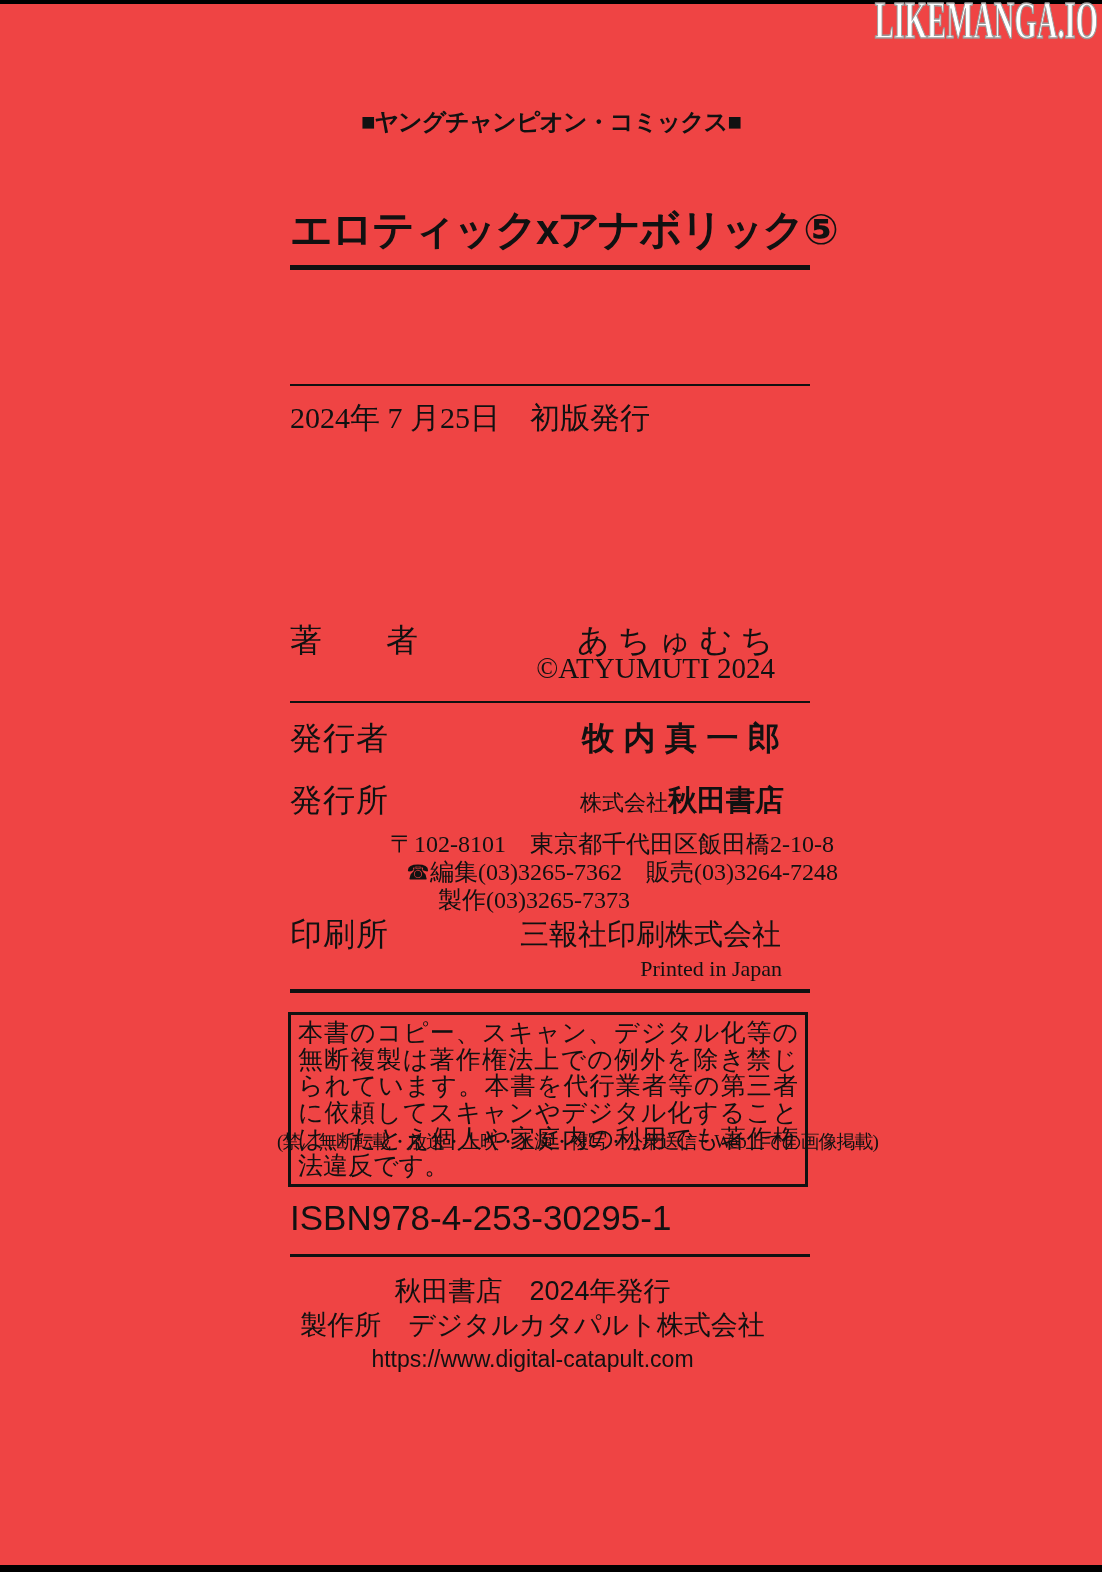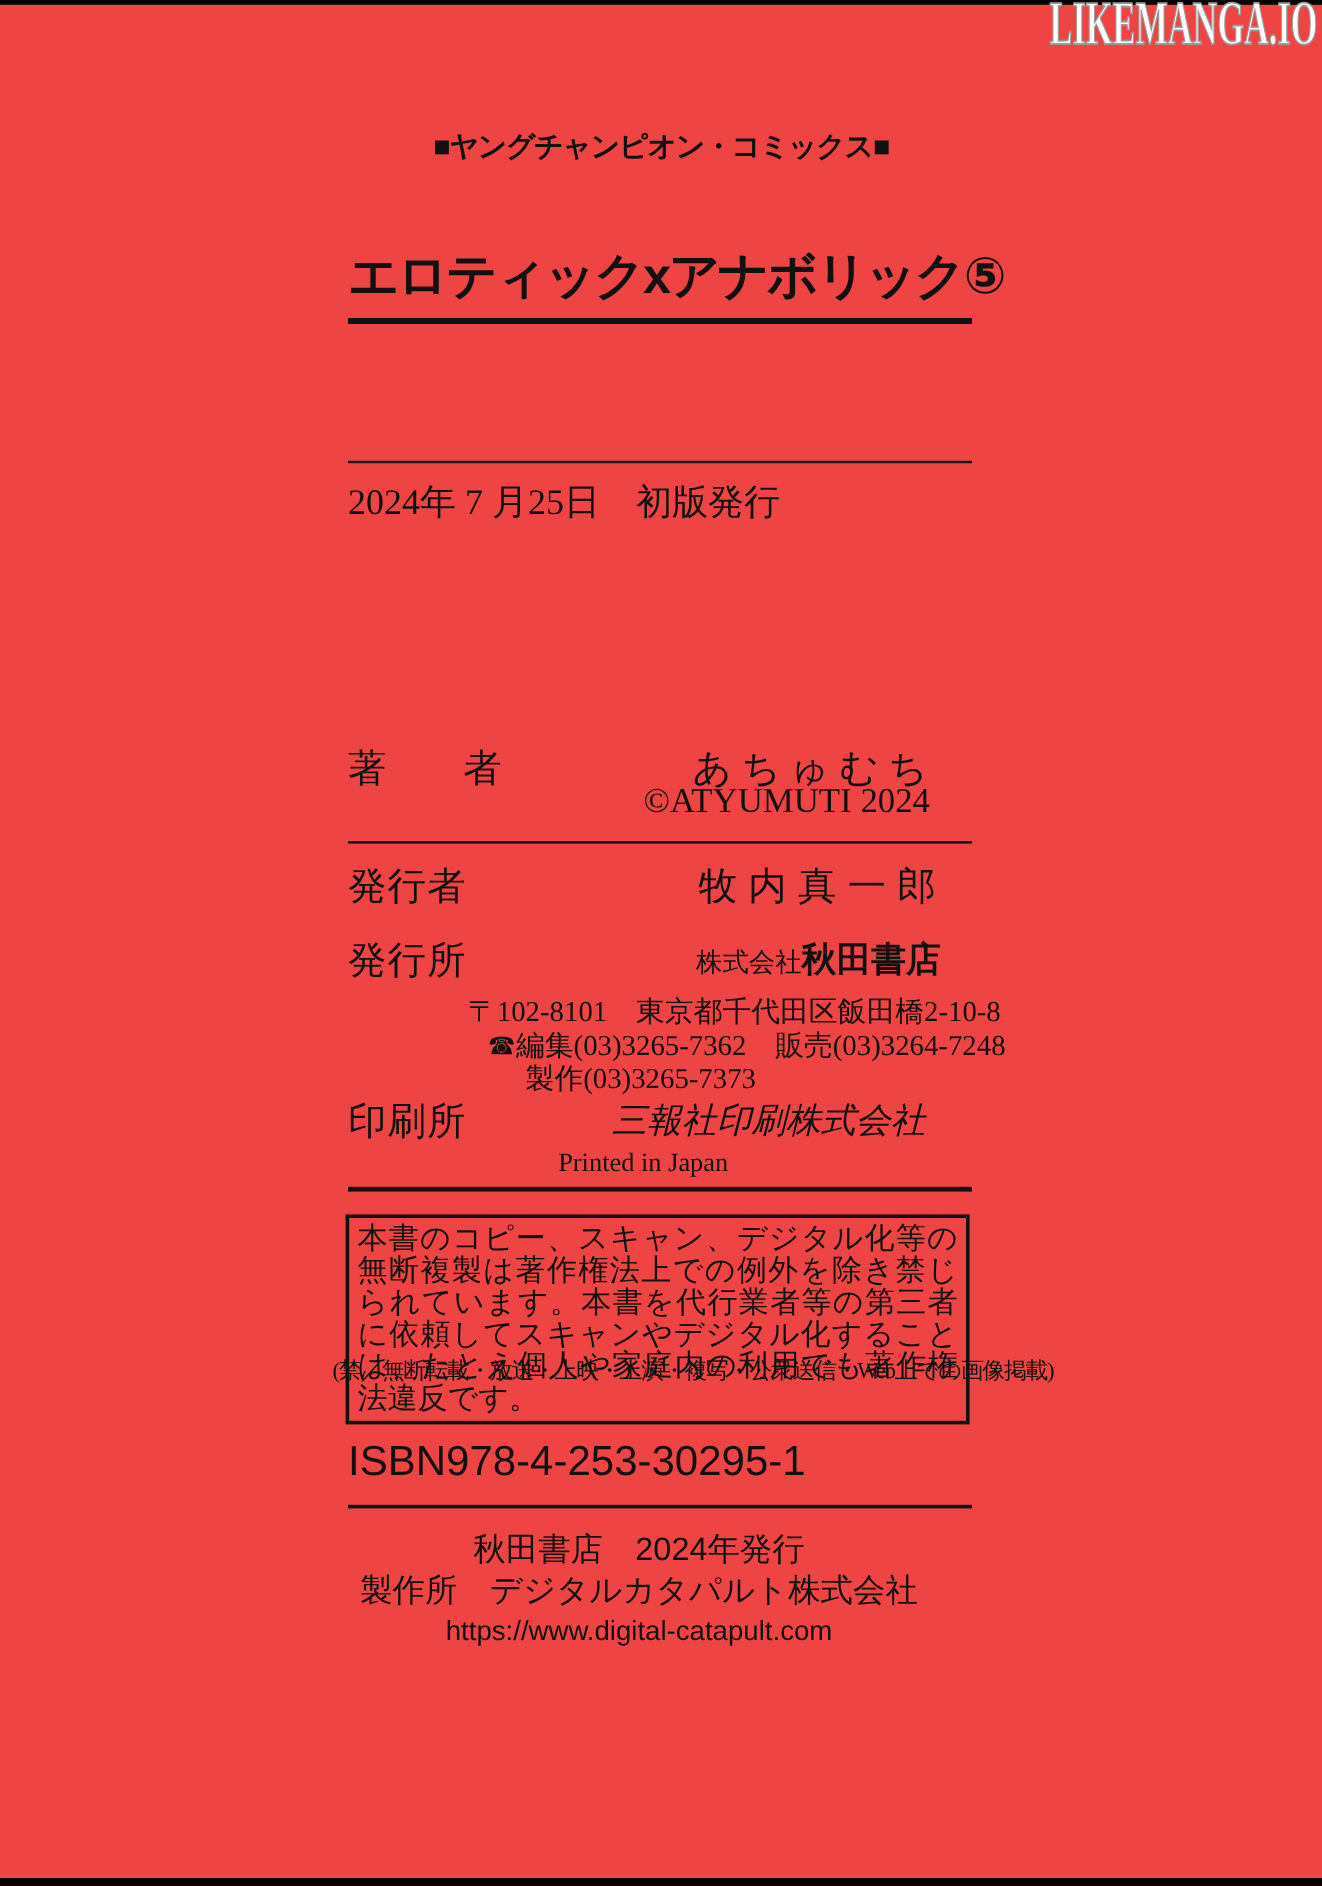--- a/index.html
+++ b/index.html
@@ -63,42 +63,42 @@
   .row-author { top:622px; }
   .val-author { left:287px; width:196px; }
   .copyright-line {
     position:absolute; top:652px; left:290px; width:485px;
     text-align:right; font-size:29px; white-space:nowrap;
   }
   .rule { position:absolute; left:290px; width:520px; background:#111; }
   .rule-author { top:701px; height:2px; }
 
   .row-publisher { top:720px; }
-  .val-publisher { left:292px; width:198px; }
+  .val-publisher { left:292px; width:198px;font-weight:bold; }
 
   .row-house { top:782px; }
   .house-val {
     position:absolute; left:290px; top:0; display:flex; align-items:baseline;
     white-space:nowrap;
   }
   .house-prefix { font-size:22px; line-height:36px; }
   .house-name {
     font-family:"Liberation Sans","DejaVu Sans",sans-serif;
     font-weight:bold; font-size:29px; line-height:36px;
   }
 
   .address-block { position:absolute; top:830px; left:390px; font-size:24px; line-height:28px; white-space:nowrap; }
   .addr-2 { margin-left:16px; }
   .addr-3 { margin-left:48px; }
 
   .row-printer { top:916px; }
-  .val-printer { left:220px; width:258px; font-size:29px;font-style:italic; }
+  .val-printer { left:230px; width:258px; font-size:29px; }
   .printed-in {
     position:absolute; top:956px; left:290px; width:492px;
-    text-align:center; font-size:22px;
+    text-align:right; font-size:22px;
   }
   .rule-thick { top:989px; height:4px; }
 
   .copy-box {
     position:absolute; top:1012px; left:288px; width:520px; box-sizing:border-box;
     border:3px solid #111; padding:5px 7px;
     font-size:25px; line-height:26.5px; text-align:justify;
   }
   .prohibition {
     position:absolute; top:1129px; left:277px; width:540px;

